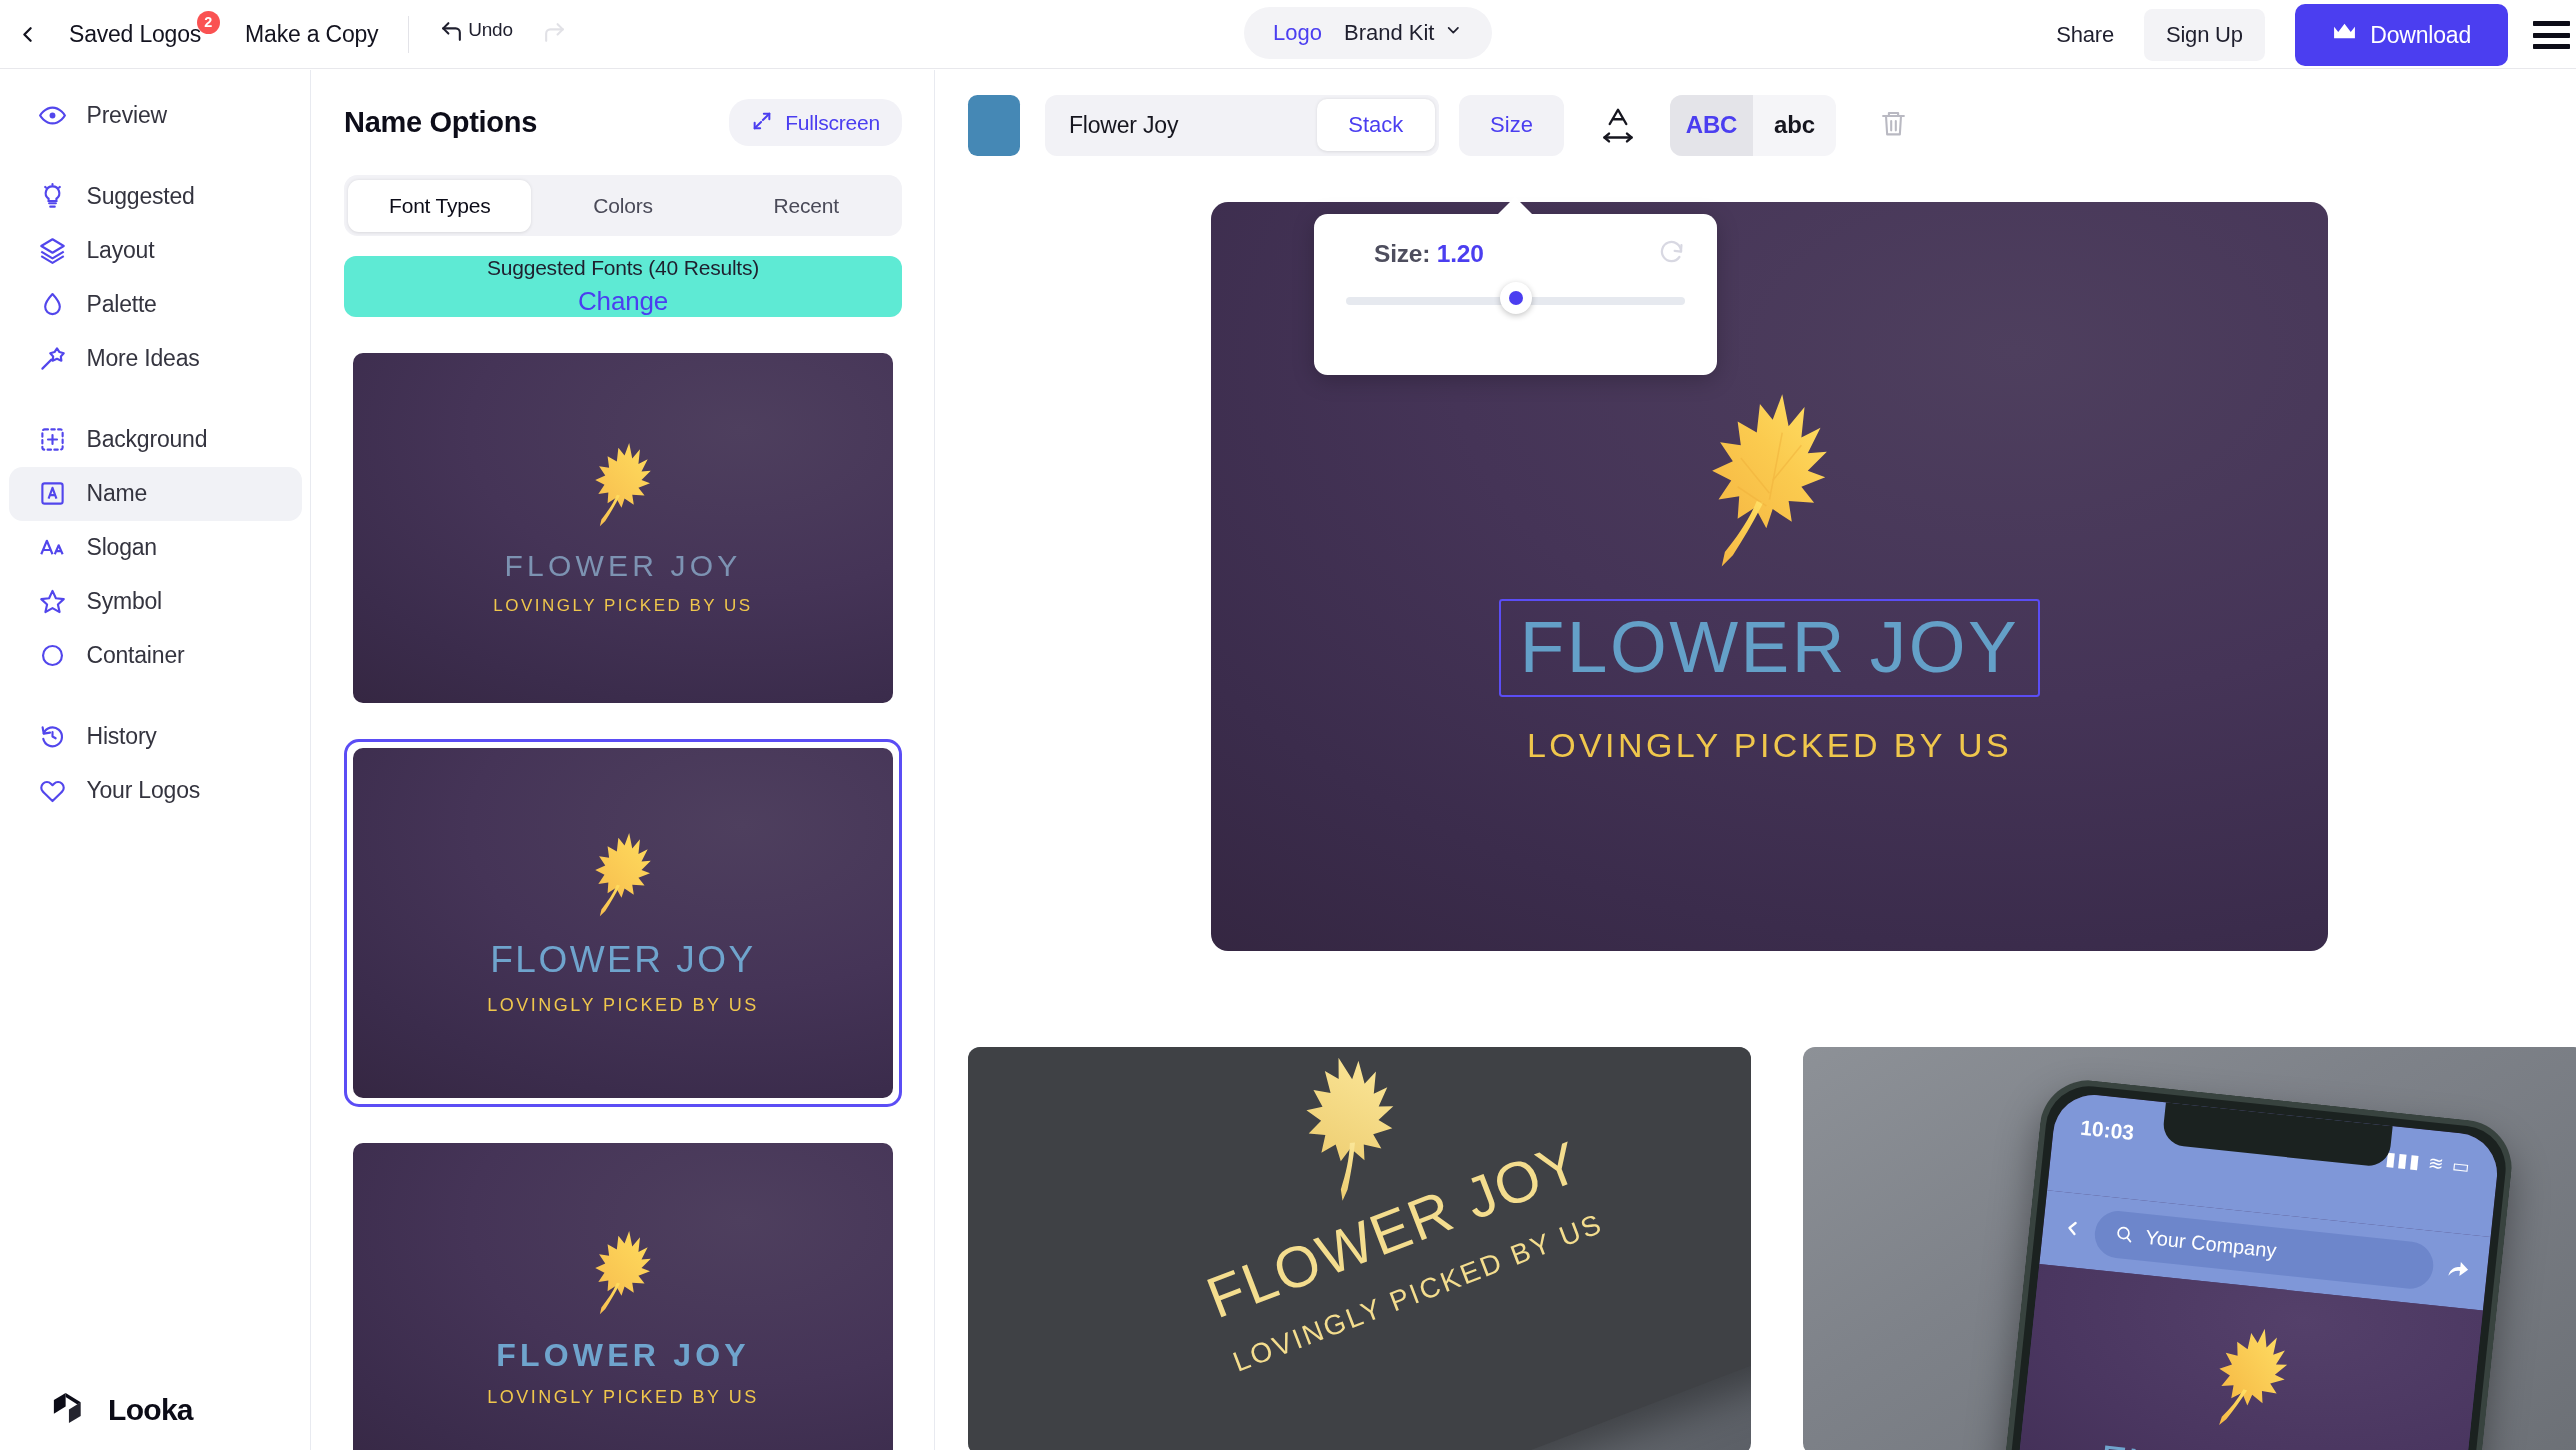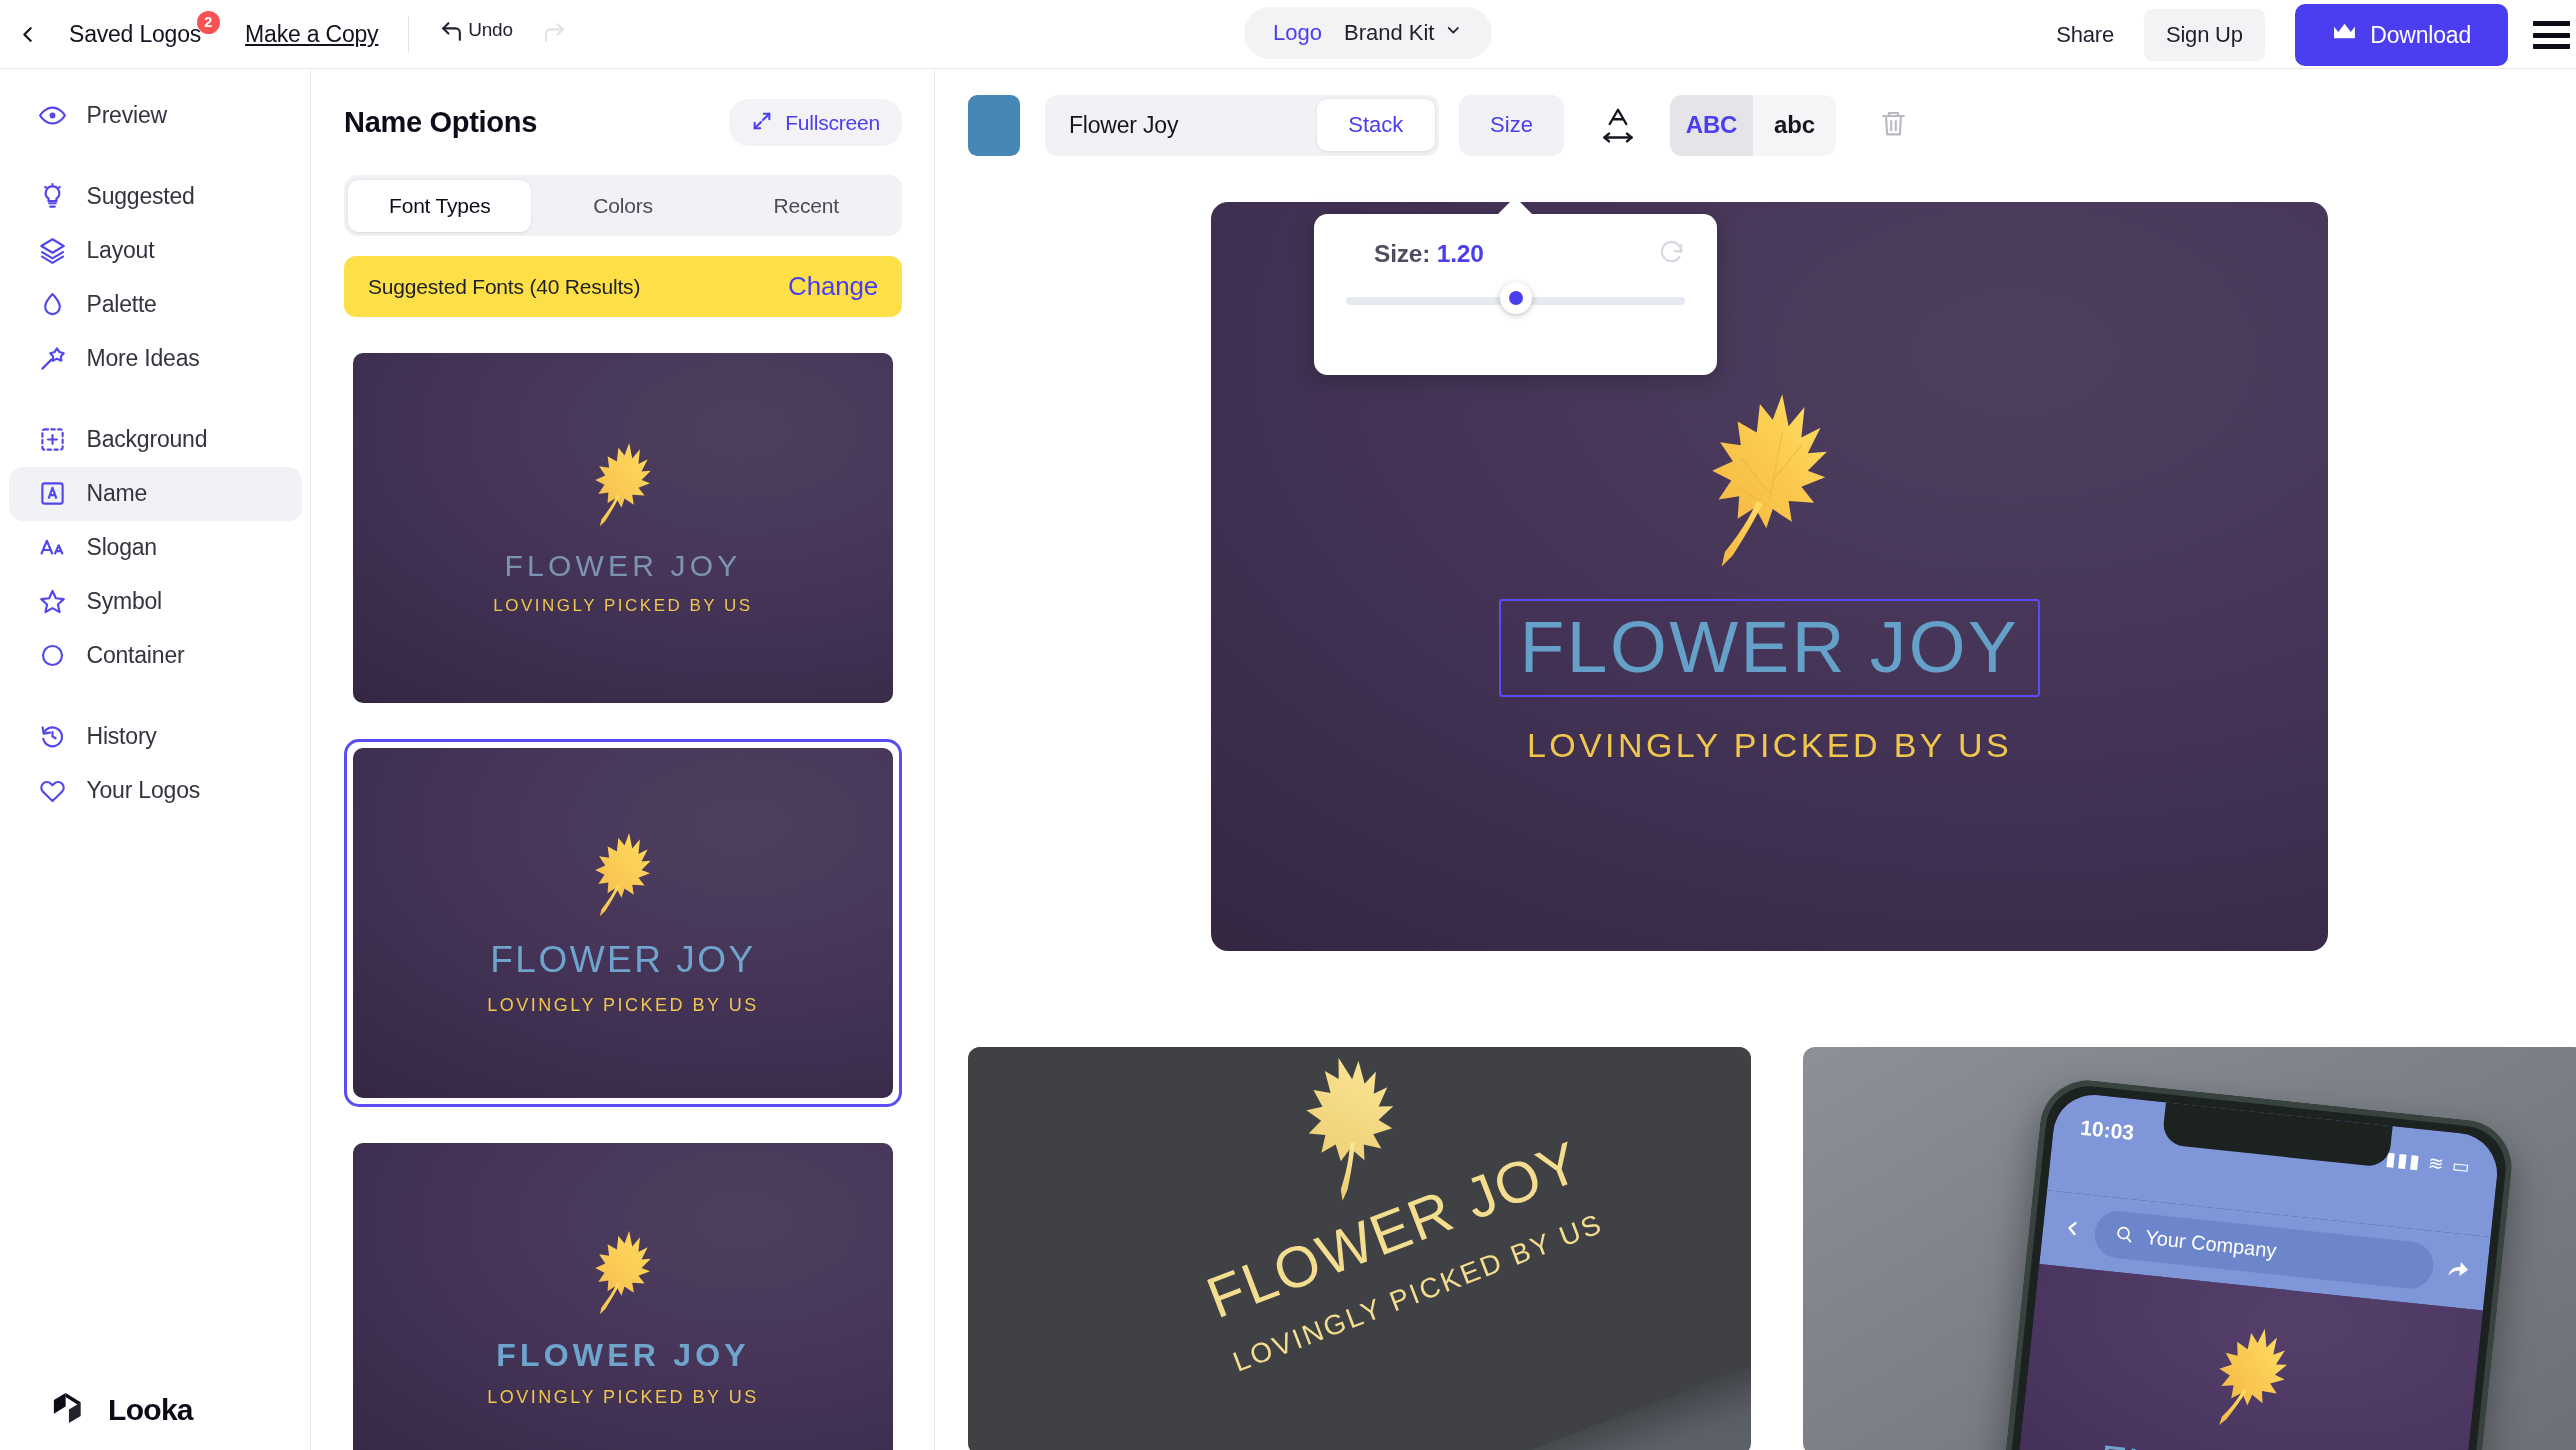--- a/index.html
+++ b/index.html
@@ -29,21 +29,21 @@
   }
   .tb-badge {
     position: absolute; top: -10px; right: -18.6px;
     width: 23px; height: 23px; border-radius: 50%;
     background: #fa5252; color: #fff;
     font-size: 14.4px; font-weight: 700;
     display: flex; align-items: center; justify-content: center;
   }
   .tb-copy {
     font-size: 23px; color: #13131f; margin-left: 44px; cursor: pointer;
-    white-space: nowrap; letter-spacing: -0.2px; text-decoration: underline;
+    white-space: nowrap; letter-spacing: -0.2px;
   }
   .tb-sep {
     width: 0.8px; height: 37px; background: #e3e3e8; margin: 0 30px;
   }
   .tb-undo-group { display: flex; align-items: center; gap: 29px; }
   .tb-undo {
     display: flex; gap: 4px; cursor: pointer;
     font-size: 19px; color: #1f1f2e; letter-spacing: -0.2px;
   }
   .tb-redo { cursor: default; opacity: .35; display:flex; align-items:center; }
@@ -125,22 +125,22 @@
     margin: 29px 32px 0 32px; height: 61px; background: #f2f2f6;
     border-radius: 13.5px; display: flex; align-items: center; padding: 4.2px;
   }
   .seg-btn {
     flex: 1; height: 52px; display: flex; align-items: center; justify-content: center;
     font-size: 21px; color: #4a4a58; border-radius: 11px; cursor: pointer; letter-spacing: -0.2px;
   }
   .seg-btn.active { background: #fff; color: #0d0d19; box-shadow: 0 0.8px 3.4px rgba(0,0,0,.10); }
 
   .fontbar {
-    margin: 20px 32px 0 32px; height: 61px; background: #fde047; border-radius: 12px;
-    display: flex; align-items: center; justify-content: space-between; padding: 0 24px;
+    margin: 20px 32px 0 32px; height: 61px; background: #5eead4; border-radius: 12px;
+    display: flex; align-items: center; justify-content: space-between; padding: 0 24px; flex-direction: column;
   }
   .fontbar-label { font-size: 21px; color: #1f1f2e; letter-spacing: -0.2px; }
   .fontbar-change { font-size: 26px; color: #4b3ef0; cursor: pointer; letter-spacing: -0.2px; }
 
   .cards { margin: 27px 32px 0 32px; }
   .card-wrap {
     border-radius: 15px; padding: 6px; margin-bottom: 27px;
     border: 3.4px solid transparent; cursor: pointer;
   }
   .card-wrap.selected { border-color: #5b4df5; }

